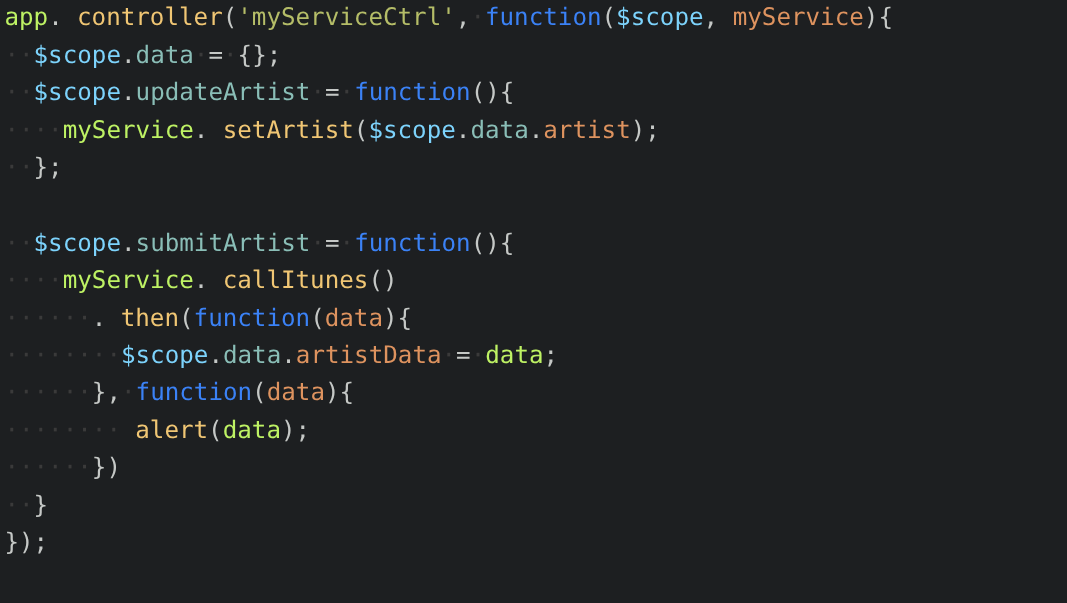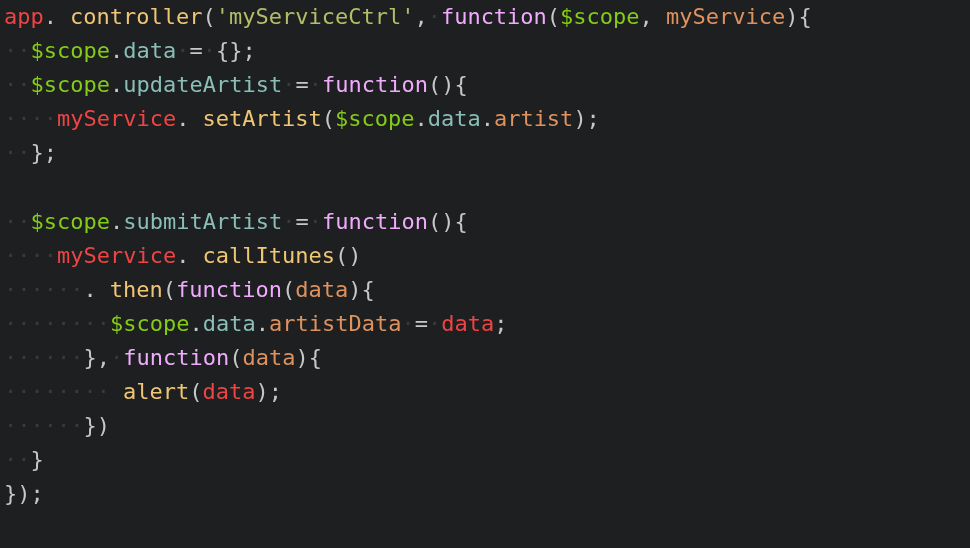--- a/index.html
+++ b/index.html
@@ -19,27 +19,27 @@
       overflow: hidden;
       font-weight: 500;
     }
     pre {
       font-family: inherit;
       white-space: pre;
     }
     .ws {
       color: #3a3a3a;
     }
-    .kw { color: #f0abfc; }
-    .var { color: #ef4444; }
+    .kw { color: #3b82f6; }
+    .var { color: #bef264; }
     .prop-g { color: #8abeb7; }
     .prop-o { color: #de935f; }
     .fn-y { color: #f0c674; margin-left: 13px; }
     .str { color: #b5bd68; margin-top: 41px; }
-    .red { color: #84cc16; text-align: right; }
+    .red { color: #7dd3fc; text-align: right; }
     .op { color: #c5c8c6; }
     .punc { color: #c5c8c6; }
     .paren { color: #c5c8c6; }
   </style>
 </head>
 <body>
 
 <pre id="code-container"><div><span class="var">app</span><span class="punc">.</span><span class="fn-y">controller</span><span class="paren">(</span><span class="str">'myServiceCtrl'</span><span class="punc">,</span><span class="ws">·</span><span class="kw">function</span><span class="paren">(</span><span class="red">$scope</span><span class="op">, </span><span class="prop-o">myService</span><span class="paren">){</span></div><div><span class="ws">··</span><span class="red">$scope</span><span class="punc">.</span><span class="prop-g">data</span><span class="ws">·</span><span class="op">=</span><span class="ws">·</span><span class="paren">{};</span></div><div><span class="ws">··</span><span class="red">$scope</span><span class="punc">.</span><span class="prop-g">updateArtist</span><span class="ws">·</span><span class="op">=</span><span class="ws">·</span><span class="kw">function</span><span class="paren">(){</span></div><div><span class="ws">····</span><span class="var">myService</span><span class="punc">.</span><span class="fn-y">setArtist</span><span class="paren">(</span><span class="red">$scope</span><span class="punc">.</span><span class="prop-g">data</span><span class="punc">.</span><span class="prop-o">artist</span><span class="paren">);</span></div><div><span class="ws">··</span><span class="paren">};</span></div><div>&nbsp;</div><div><span class="ws">··</span><span class="red">$scope</span><span class="punc">.</span><span class="prop-g">submitArtist</span><span class="ws">·</span><span class="op">=</span><span class="ws">·</span><span class="kw">function</span><span class="paren">(){</span></div><div><span class="ws">····</span><span class="var">myService</span><span class="punc">.</span><span class="fn-y">callItunes</span><span class="paren">()</span></div><div><span class="ws">······</span><span class="punc">.</span><span class="fn-y">then</span><span class="paren">(</span><span class="kw">function</span><span class="paren">(</span><span class="prop-o">data</span><span class="paren">){</span></div><div><span class="ws">········</span><span class="red">$scope</span><span class="punc">.</span><span class="prop-g">data</span><span class="punc">.</span><span class="prop-o">artistData</span><span class="ws">·</span><span class="op">=</span><span class="ws">·</span><span class="var">data</span><span class="paren">;</span></div><div><span class="ws">······</span><span class="paren">},</span><span class="ws">·</span><span class="kw">function</span><span class="paren">(</span><span class="prop-o">data</span><span class="paren">){</span></div><div><span class="ws">········</span><span class="fn-y">alert</span><span class="paren">(</span><span class="var">data</span><span class="paren">);</span></div><div><span class="ws">······</span><span class="paren">})</span></div><div><span class="ws">··</span><span class="paren">}</span></div><div><span class="paren">});</span></div></pre>
 
 </body></html>

